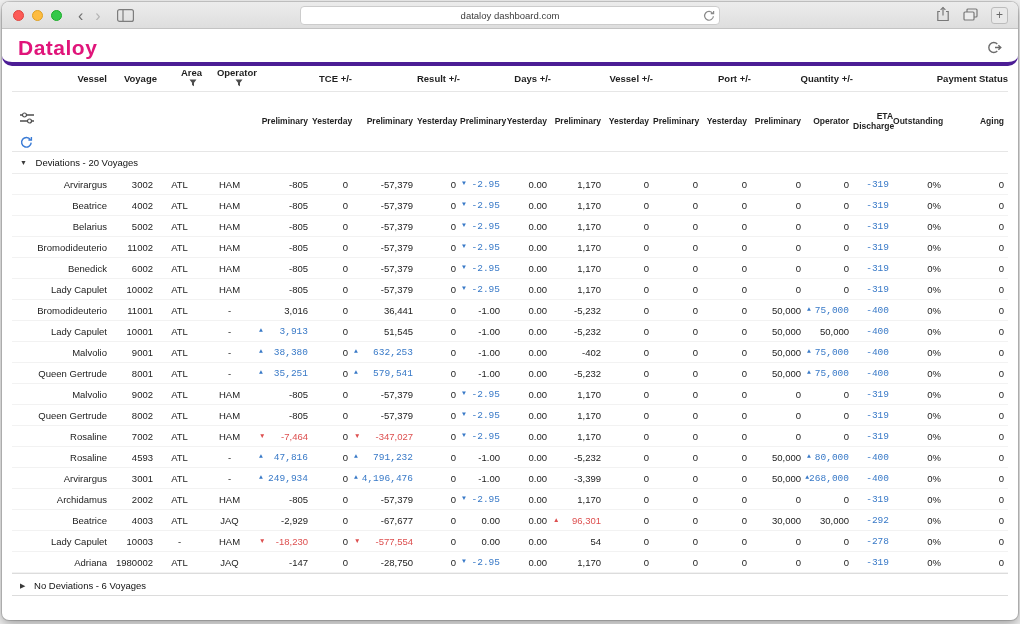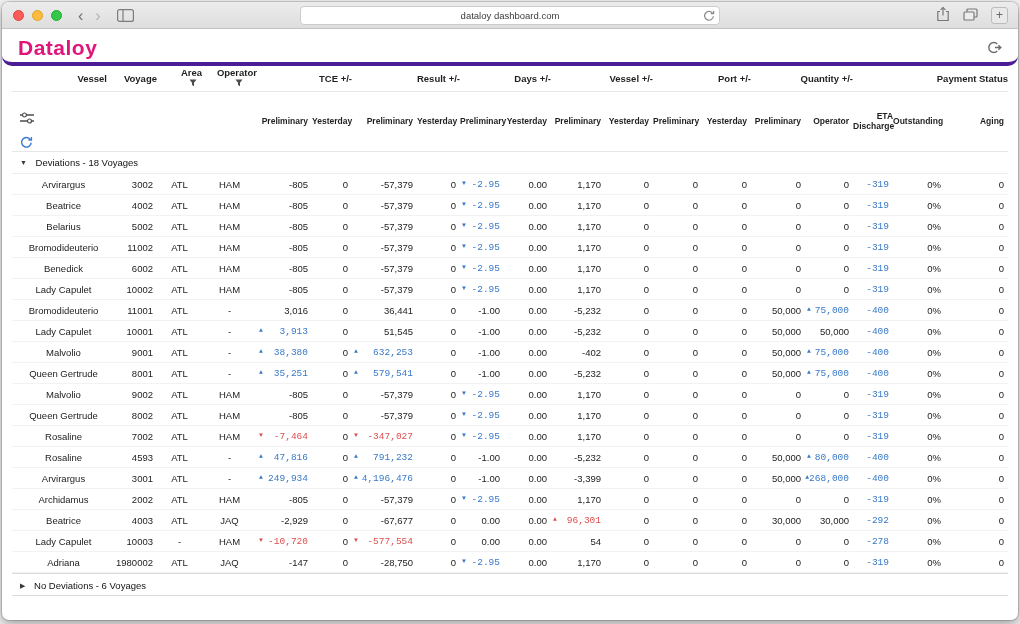--- a/index.html
+++ b/index.html
@@ -44,27 +44,27 @@
   tr.subs th.tools { text-align:left; padding-left:8px; }
   tr.subs th.center { text-align:right; padding-right:0; }
   .tools span { display:inline-block; margin-right:10px; vertical-align:middle; }
 
   tr.section-row td { height:22px; font-size:9.5px; color:#111; padding-left:8px;
                       border-bottom:1px solid #ececec; }
   .tri { font-size:7px; color:#3a3a3a; margin-right:6px; vertical-align:1px; }
 
   tbody td { height:21px; font-size:9.5px; color:#222; border-bottom:1px solid #f2f2f2;
              vertical-align:middle; white-space:nowrap; overflow:hidden; }
-  td.al { text-align:center; padding-left:8px; }
+  td.al { text-align:right; padding-left:8px; }
   td.ac { text-align:center; }
   td.ar { text-align:right; padding-right:4px; }
   .cw { display:flex; align-items:center; justify-content:flex-end; }
   .cw .arrow { margin-right:auto; font-size:6.5px; line-height:1; padding-left:2px; }
   .c-b { color:var(--pos, #3879c7);font-family:Liberation Mono, monospace; }
-  .c-r { color:var(--neg, #dd4f4f);font-family:Liberation Mono, monospace; }
+  .c-r { color:var(--neg, #dd4f4f); }
 
   .funnel { display:inline-block; margin-left:4px; vertical-align:-1px; }
   .th-flex { display:inline-flex; align-items:center;flex-direction:column; }
 
   
   .section-bar { height:23px; line-height:23px; font-size:9.5px; color:#111; padding-left:8px;
                  width:996px; }
   .section-bar.ack { border-bottom:1px solid #dcdcdc; margin-bottom:9px; }
   .section-bar.nodev { border-top:1px solid #dcdcdc; border-bottom:1px solid #dcdcdc; }
   .dash-ic { font-weight:bold; color:#444; margin-right:6px; }
@@ -204,21 +204,21 @@
           <th class="center">ETA
 Discharge</th>
           <th>Outstanding</th>
           <th>Aging</th>
         </tr>
       </thead>
       <tbody>
         <tr class="section-row">
           <td colspan="19">
             <span class="tri">▼</span>
-            <span>Deviations - 18 Voyages</span>
+            <span>Deviations - 20 Voyages</span>
           </td>
         </tr>
       <tr>
             <td class="al">Arvirargus</td>
             <td class="ar">3002</td>
             <td class="ac">ATL</td>
             <td class="ac">HAM</td>
             <td class="ar">
               <div class="cw">
                 <span class="arrow"></span>
@@ -1847,21 +1847,21 @@
             </td>
           </tr>
           <tr>
             <td class="al">Lady Capulet</td>
             <td class="ar">10003</td>
             <td class="ac">-</td>
             <td class="ac">HAM</td>
             <td class="ar c-r">
               <div class="cw">
                 <span class="arrow">▼</span>
-                <span>-10,720</span>
+                <span>-18,230</span>
               </div>
             </td>
             <td class="ar">
               <div class="cw">
                 <span class="arrow"></span>
                 <span>0</span>
               </div>
             </td>
             <td class="ar c-r">
               <div class="cw">

